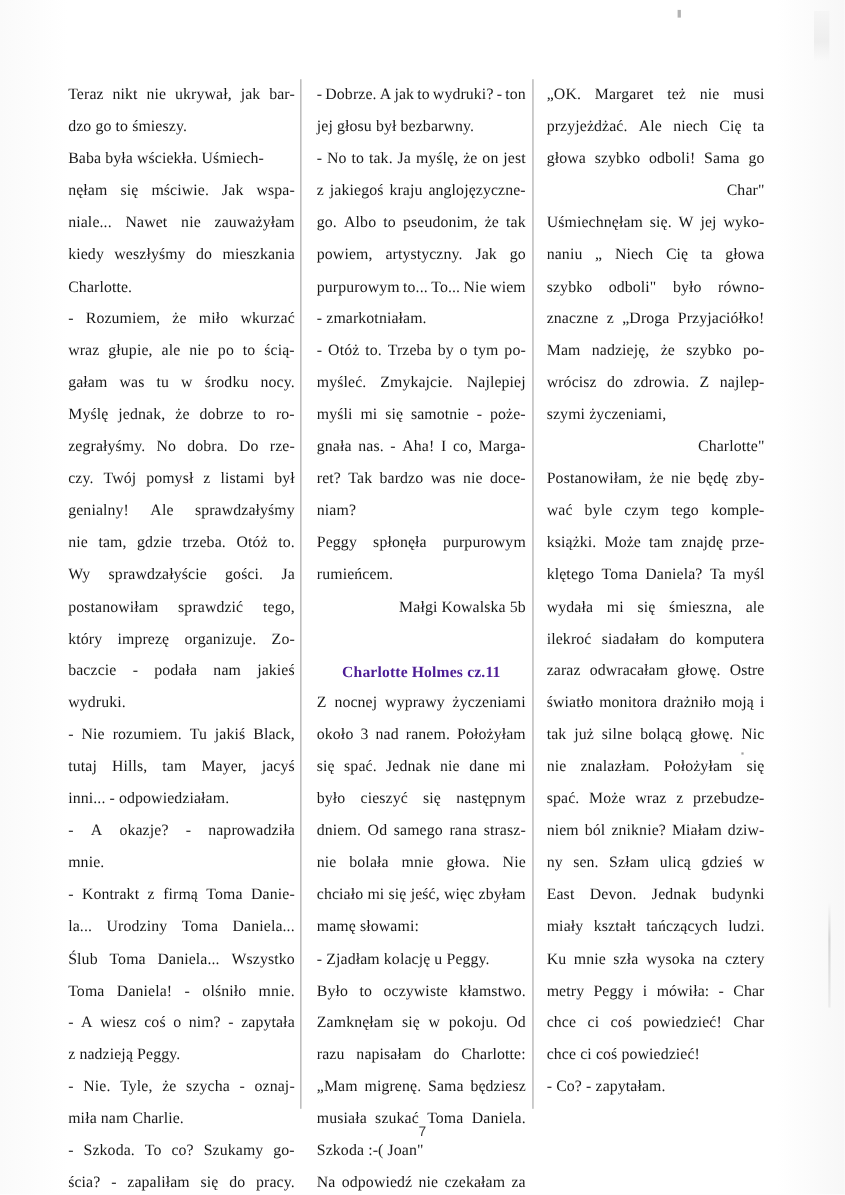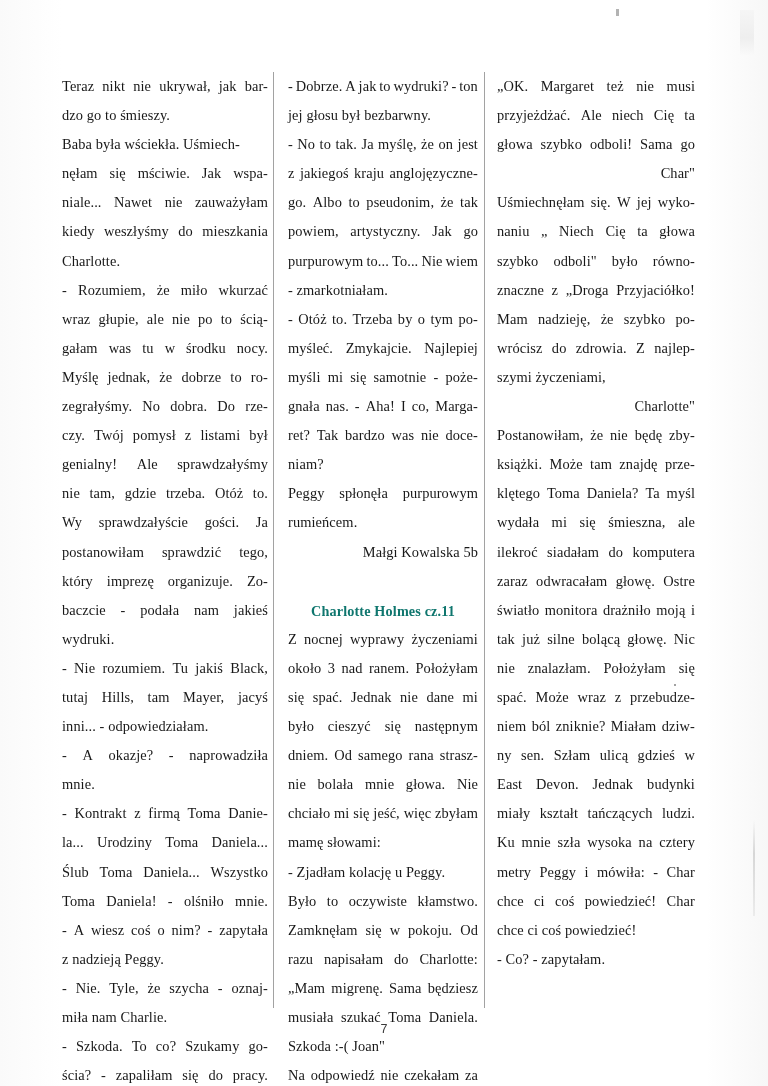--- a/index.html
+++ b/index.html
@@ -75,21 +75,21 @@
   .line.right { text-align: right; }
 
   .heading {
     display: block;
     height: 29.1px;
     line-height: 31px;
     font-size: 14.2px;
     font-weight: bold;
     text-align: center;
     white-space: nowrap;
-    color: #0f766e;
+    color: #4c1d95;
     letter-spacing: 0.15px;
   }
 
   
   .col-rule {
     position: absolute;
     width: 1px;
     background: #8d8d8d;
     opacity: 0.82;
   }
@@ -666,20 +666,27 @@
         </div>
         <div class="para">
           <div class="line just">
             <span>Postanowiłam,</span>
             <span>że</span>
             <span>nie</span>
             <span>będę</span>
             <span>zby-</span>
           </div>
           <div class="line just">
+            <span>wać</span>
+            <span>byle</span>
+            <span>czym</span>
+            <span>tego</span>
+            <span>komple-</span>
+          </div>
+          <div class="line just">
             <span>książki.</span>
             <span>Może</span>
             <span>tam</span>
             <span>znajdę</span>
             <span>prze-</span>
           </div>
           <div class="line just">
             <span>klętego</span>
             <span>Toma</span>
             <span>Daniela?</span>

